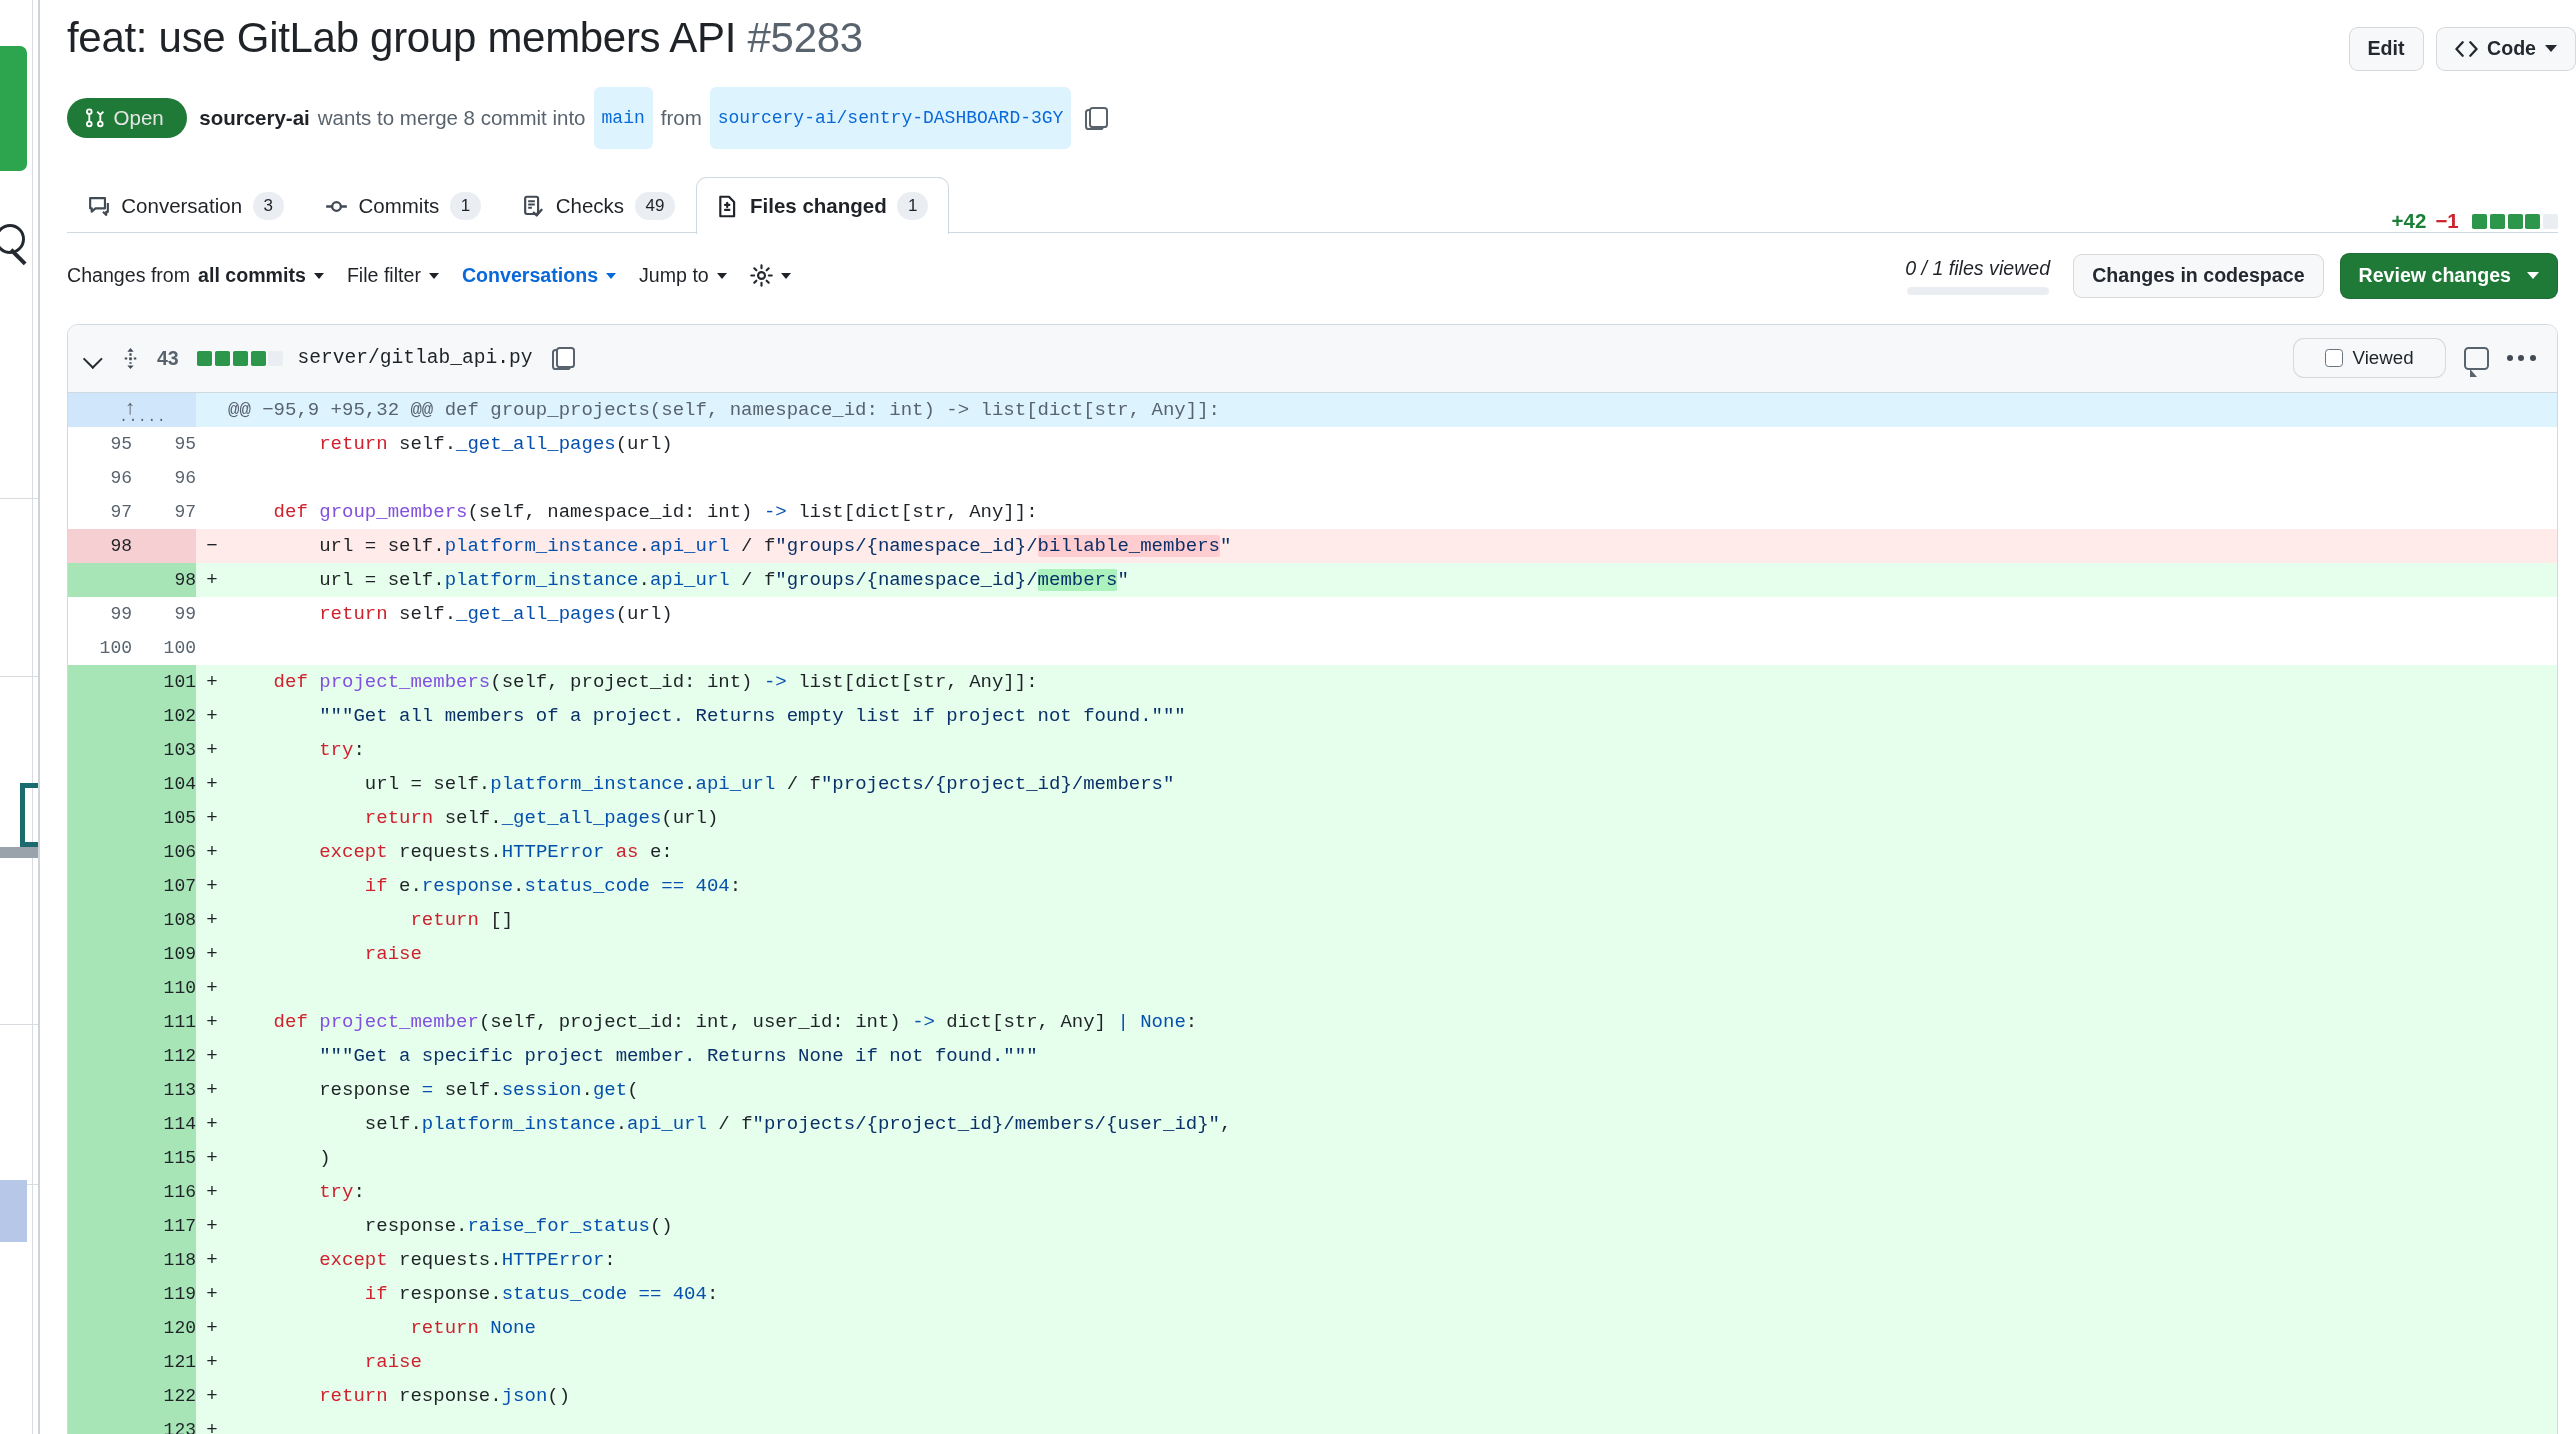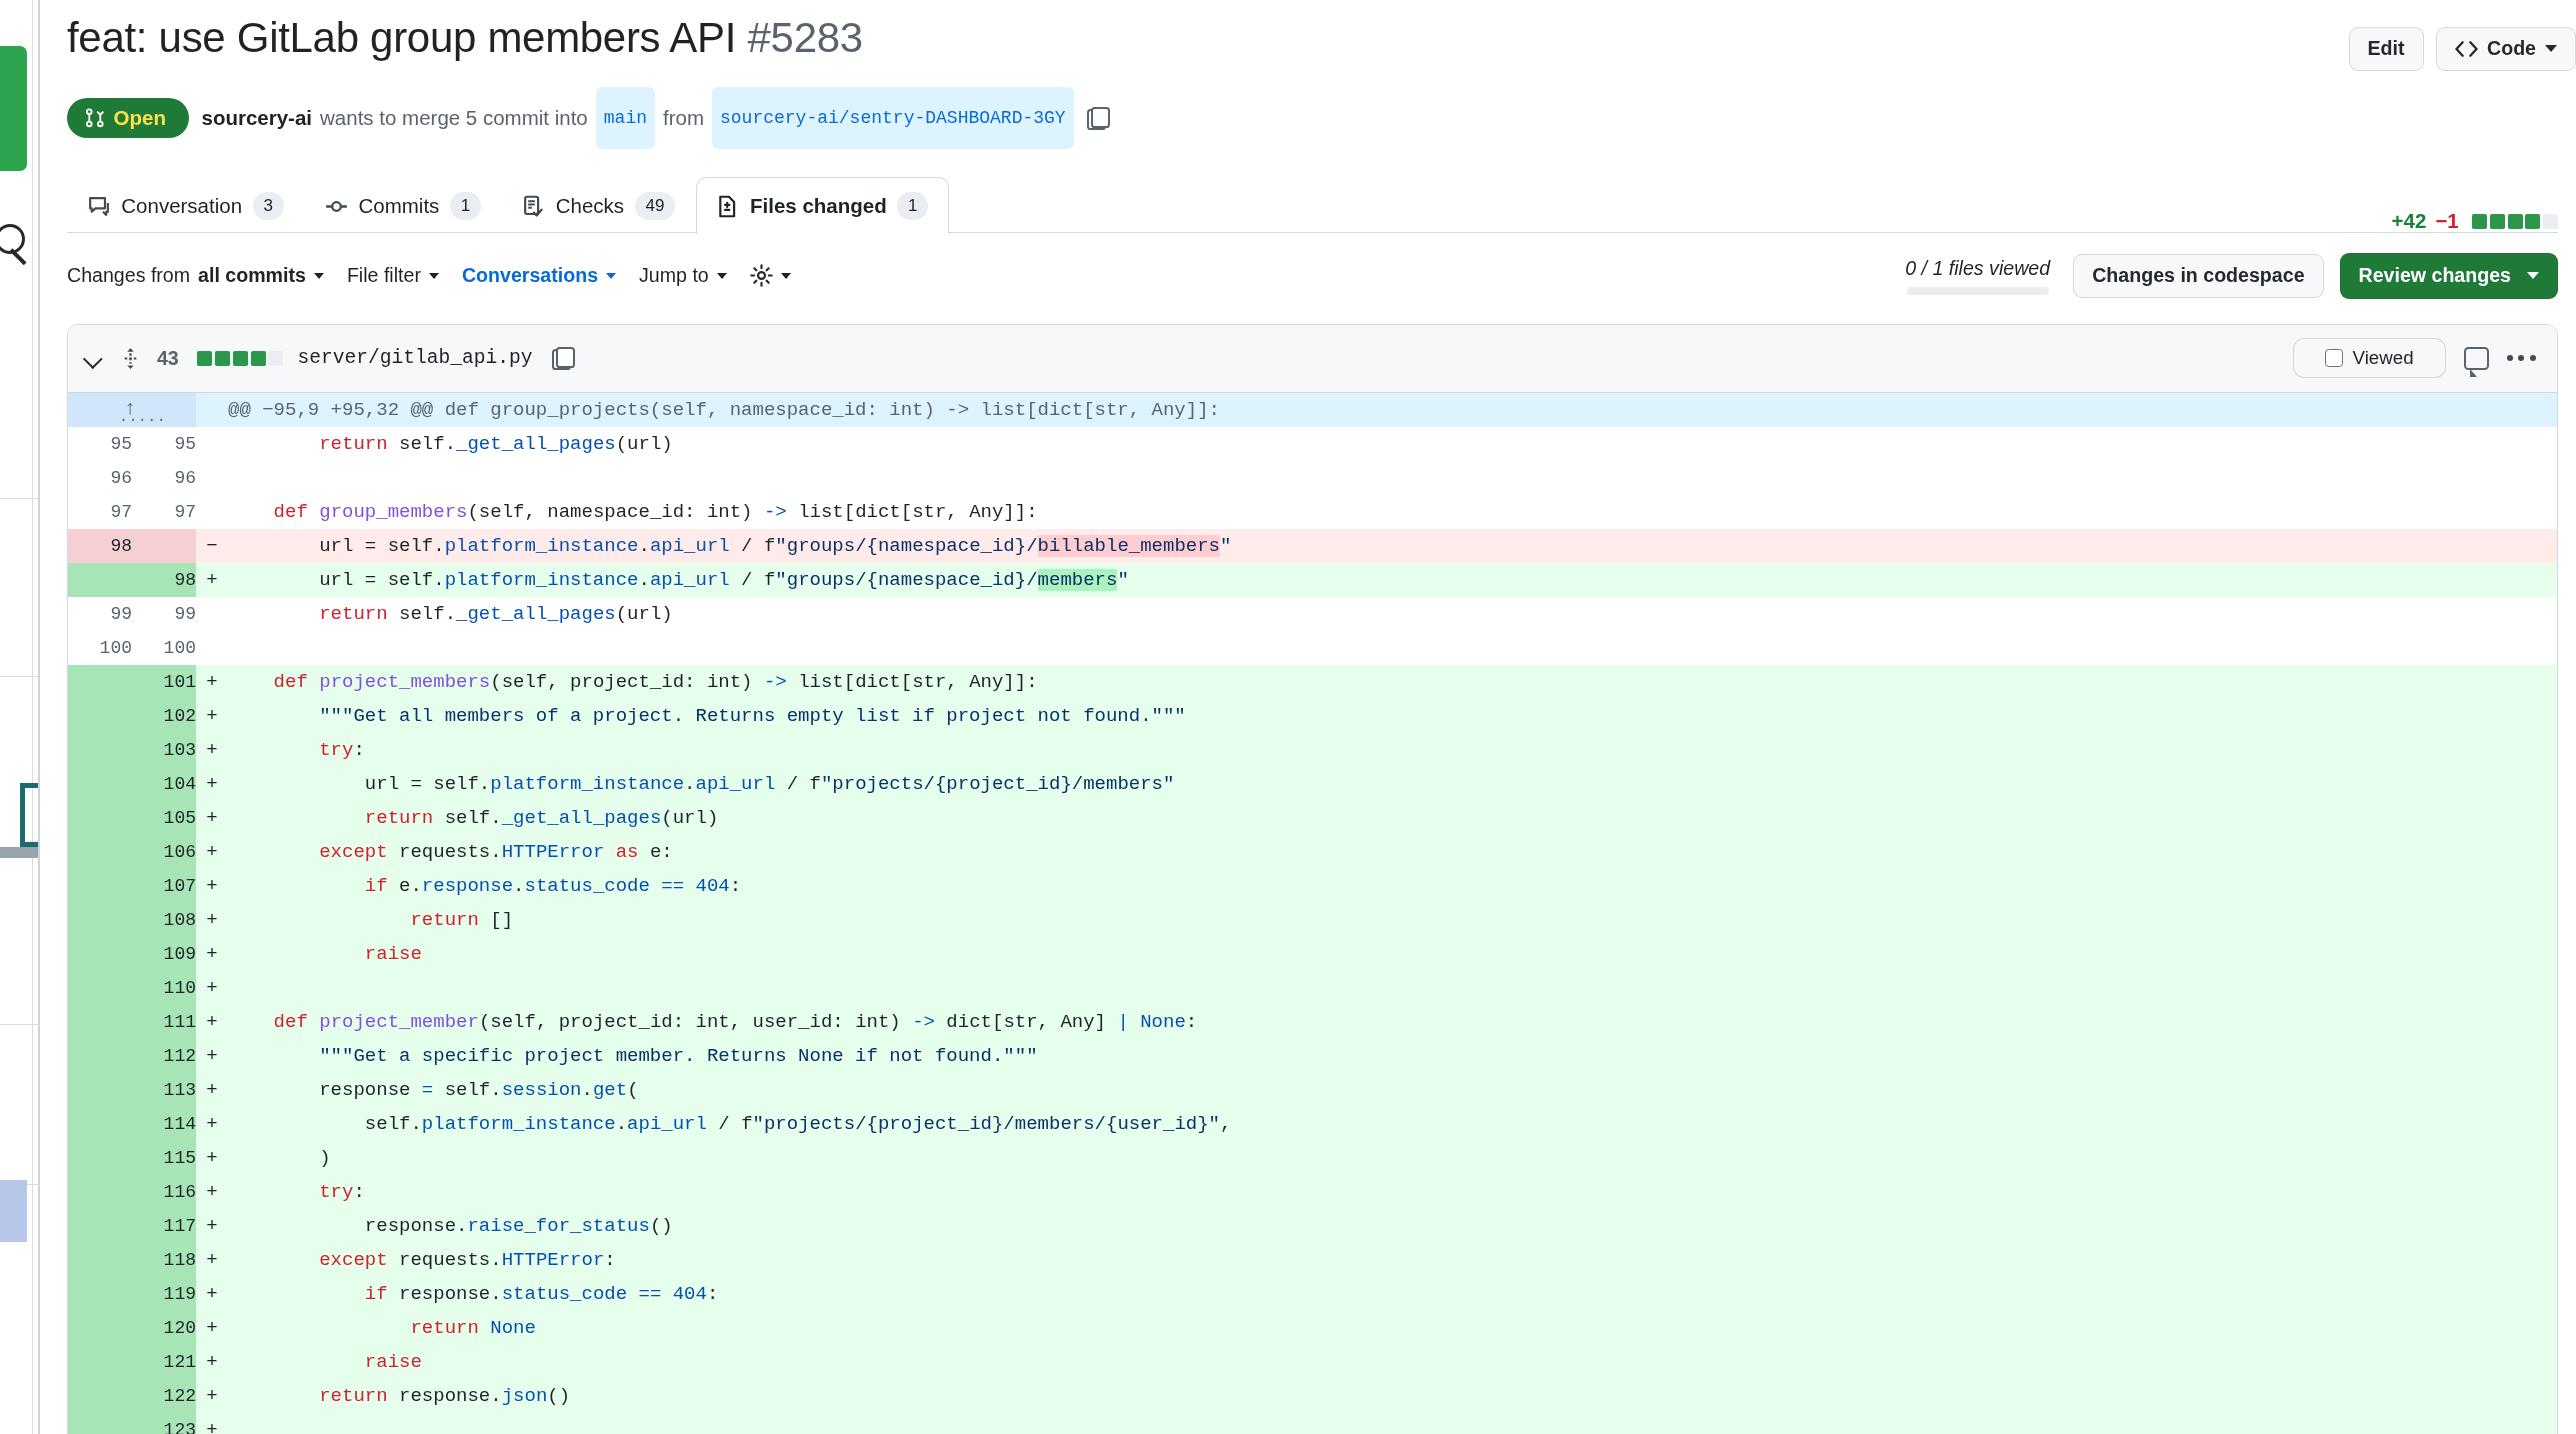--- a/index.html
+++ b/index.html
@@ -39,23 +39,23 @@
     border-radius:9px; font-size:19.6px; color:#24292f;
     padding:9.8px 18px; display:inline-flex; align-items:center; gap:9px;
     font-weight:600; white-space:nowrap; cursor:pointer;
   }
   .btn.plain { font-weight:600; }
   .caret { width:0; height:0; border-left:6.2px solid transparent; border-right:6.2px solid transparent; border-top:7.1px solid currentColor; display:inline-block; }
 
   
   .status-row { display:flex; align-items:center; gap:12.5px; padding:16px 0 0 27px; }
   .state-badge {
-    background:#1f7a37; color:#fde047; border-radius:889px;
+    background:#1f7a37; color:#e5e5e5; border-radius:889px;
     padding:8px 23px 8px 18px; display:inline-flex; align-items:center; gap:9px;
-    font-size:20.5px; font-weight:700;
+    font-size:20.5px; font-weight:400;
   }
   .merge-text { font-size:20.5px; color:#59636e; display:flex; align-items:center; gap:8px; flex-wrap:nowrap;}
   .merge-text .author { color:#1f2328; font-weight:600; }
   .code-chip {
     background:#ddf4ff; color:#0969da; border-radius:6.2px;
     font-family:"Liberation Mono", monospace; font-size:18px;
     padding:21px 8px; white-space:nowrap;
   }
   .copy-ico { display:inline-block; width:23px; height:23px; position:relative; margin-left:5.3px; cursor:pointer;}
   .copy-ico::before { content:""; position:absolute; left:0; bottom:0; width:15px; height:17px; border:2.2px solid #59636e; border-radius:3.6px; }
@@ -203,21 +203,21 @@
           <circle cx="3.5" cy="3" r="1.9" fill="none" stroke="#fff" stroke-width="1.5"></circle>
           <circle cx="3.5" cy="13" r="1.9" fill="none" stroke="#fff" stroke-width="1.5"></circle>
           <circle cx="12.5" cy="13" r="1.9" fill="none" stroke="#fff" stroke-width="1.5"></circle>
           <path d="M3.5 5 v6" stroke="#fff" stroke-width="1.5" fill="none"></path>
           <path d="M12.5 11 V5.5 L10 3 M12.5 5.5 L15 3" stroke="#fff" stroke-width="1.5" fill="none"></path>
         </svg>
         <span>Open</span>
       </span>
       <span class="merge-text">
         <span class="author">sourcery-ai</span>
-        <span>wants to merge 5 commit into</span>
+        <span>wants to merge 8 commit into</span>
         <span class="code-chip">main</span>
         <span>from</span>
         <span class="code-chip">sourcery-ai/sentry-DASHBOARD-3GY</span>
         <span class="copy-ico"></span>
       </span>
     </div>
 
     <div class="tabs-wrap">
       <div class="tabs-underline"></div>
       <div class="tabs">

